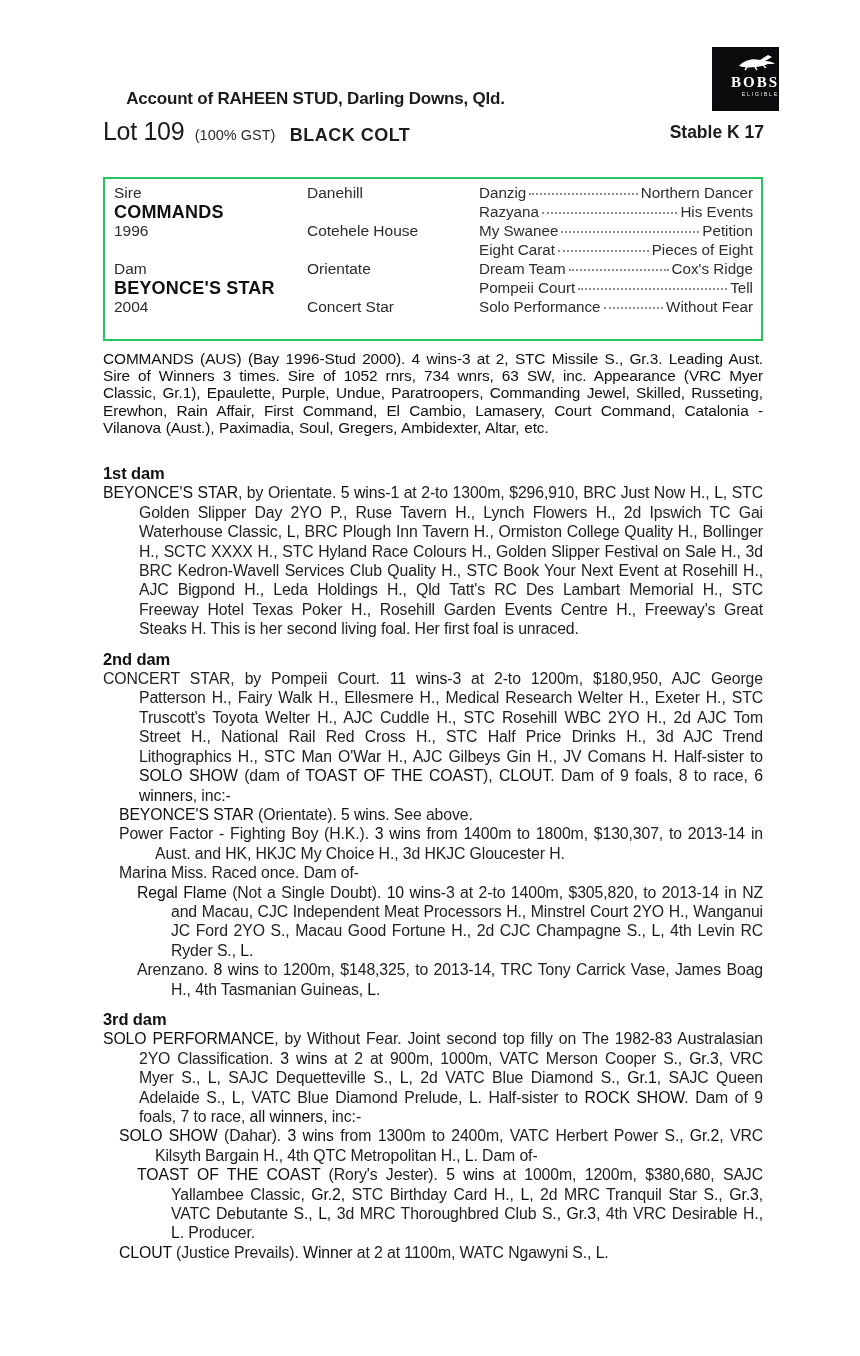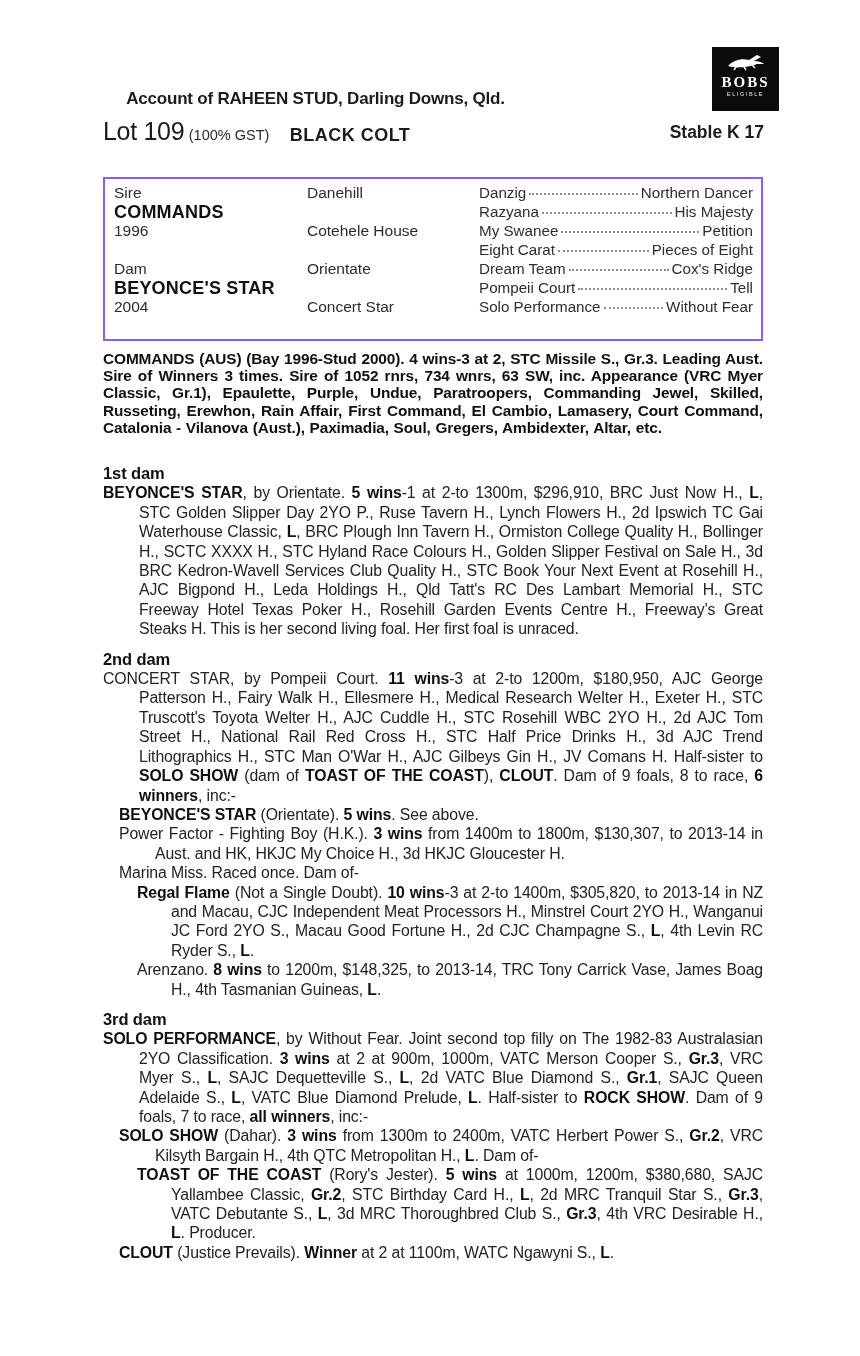--- a/index.html
+++ b/index.html
@@ -6,43 +6,43 @@
   body{
     width:860px;height:1356px;position:relative;
     font-family:"Liberation Sans","DejaVu Sans",sans-serif;
     color:#1c1c1c;-webkit-font-smoothing:antialiased;
   }
   .sheet{position:absolute;inset:0;width:860px;height:1356px;background:#fff;overflow:hidden;}
 
   
   .bobs-box{
     position:absolute;left:712px;top:47px;width:67px;height:64px;
-    background:#0b0b0d;color:#fff;text-align:center;box-sizing:border-box;padding-top:4px;
+    background:#0b0b0d;color:#fff;text-align:right;box-sizing:border-box;padding-top:4px;
   }
   .bobs-title{font-family:"Liberation Serif","DejaVu Serif",serif;font-weight:bold;font-size:15px;letter-spacing:2px;line-height:15px;}
   .bobs-sub{font-size:5.5px;letter-spacing:1.6px;line-height:8px;color:#e8e8e8;}
   .account-line{
     position:absolute;left:103px;top:89px;width:425px;text-align:center;
     font-weight:bold;font-size:17px;letter-spacing:-0.2px;
   }
   .lot-line{position:absolute;left:103px;top:112px;width:661px;height:36px;}
   .lot-group{position:absolute;left:0;bottom:2px;white-space:nowrap;}
   .lot-number{font-size:25px;font-weight:400;letter-spacing:-0.3px;}
-  .gst{font-size:14.5px;font-weight:400;color:#2a2a2a;}
+  .gst{font-size:14.5px;font-weight:400;margin-left:6px;color:#2a2a2a;}
   .colt-title{position:absolute;left:247px;transform:translateX(-50%);bottom:2px;font-size:18px;font-weight:800;letter-spacing:0.5px;white-space:nowrap;}
   .stable{position:absolute;right:0;bottom:5px;font-size:17.5px;font-weight:bold;white-space:nowrap;}
   .foal-line{position:absolute;left:103px;top:150px;width:661px;height:24px;font-size:16.5px;}
   .foaled{position:absolute;left:2px;top:2px;}
   .branded{position:absolute;right:1px;top:2px;display:flex;align-items:center;gap:7px;white-space:nowrap;}
   .brand-glyph{display:inline-block;margin:0 2px;}
 
   
   .pedbox{
     position:absolute;left:103px;top:177px;width:660px;height:164px;
-    border:2px solid #8b5cf6;box-sizing:border-box;padding:5px 8px 5px 9px;
+    border:2px solid #22c55e;box-sizing:border-box;padding:5px 8px 5px 9px;
     display:grid;grid-template-columns:193px 172px 1fr;
   }
   .pedcol{display:grid;grid-template-rows:repeat(8,18.9px);align-items:center;}
   .pedcell{font-size:15.5px;color:#2c2c2c;white-space:nowrap;line-height:18px;}
   .pedname{font-weight:800;font-size:18px;letter-spacing:0.2px;color:#111;}
   .leader-row{display:flex;align-items:baseline;font-size:15.2px;color:#2e2e2e;line-height:18px;}
   .leader-row .dots{flex:1 1 auto;border-bottom:2px dotted #8d8d8d;margin:0 3px;transform:translateY(-3px);min-width:10px;}
   .leader-row .ln,.leader-row .rn{white-space:nowrap;}
 
   
@@ -56,21 +56,21 @@
   .dam-sections{
     position:absolute;left:103px;top:464px;width:660px;
     font-size:15.8px;line-height:19.4px;letter-spacing:-0.1px;color:#222;
   }
   .dam-heading{font-weight:bold;font-size:16.5px;color:#111;margin-top:11px;}
   .dam-heading:first-child{margin-top:0;}
   .para{text-align:justify;}
   .ind0{padding-left:36px;text-indent:-36px;}
   .ind1{padding-left:52px;text-indent:-36px;}
   .ind2{padding-left:68px;text-indent:-34px;}
-  .bld{font-weight:bold;color:#101010;}
+  .bld{font-weight:normal;color:#101010;}
 </style>
 </head>
 <body>
 
 <div class="sheet">
 
   <div class="bobs-box">
     <span>
       <svg width="44" height="20" viewBox="0 0 44 20" aria-hidden="true">
         <path d="M4 15 C9 9, 18 7, 25 9 L33 4 L37 6 L30 10 C34 10, 38 11, 40 13 L33 13 C27 16, 14 17, 8 16 Z" fill="#ffffff"></path>
@@ -116,21 +116,21 @@
     </div>
     <div class="pedcol">
       <span class="leader-row">
           <span class="ln">Danzig</span>
           <span class="dots"></span>
           <span class="rn">Northern Dancer</span>
         </span>
       <span class="leader-row">
           <span class="ln">Razyana</span>
           <span class="dots"></span>
-          <span class="rn">His Majesty</span>
+          <span class="rn">His Events</span>
         </span>
       <span class="leader-row">
           <span class="ln">My Swanee</span>
           <span class="dots"></span>
           <span class="rn">Petition</span>
         </span>
       <span class="leader-row">
           <span class="ln">Eight Carat</span>
           <span class="dots"></span>
           <span class="rn">Pieces of Eight</span>

